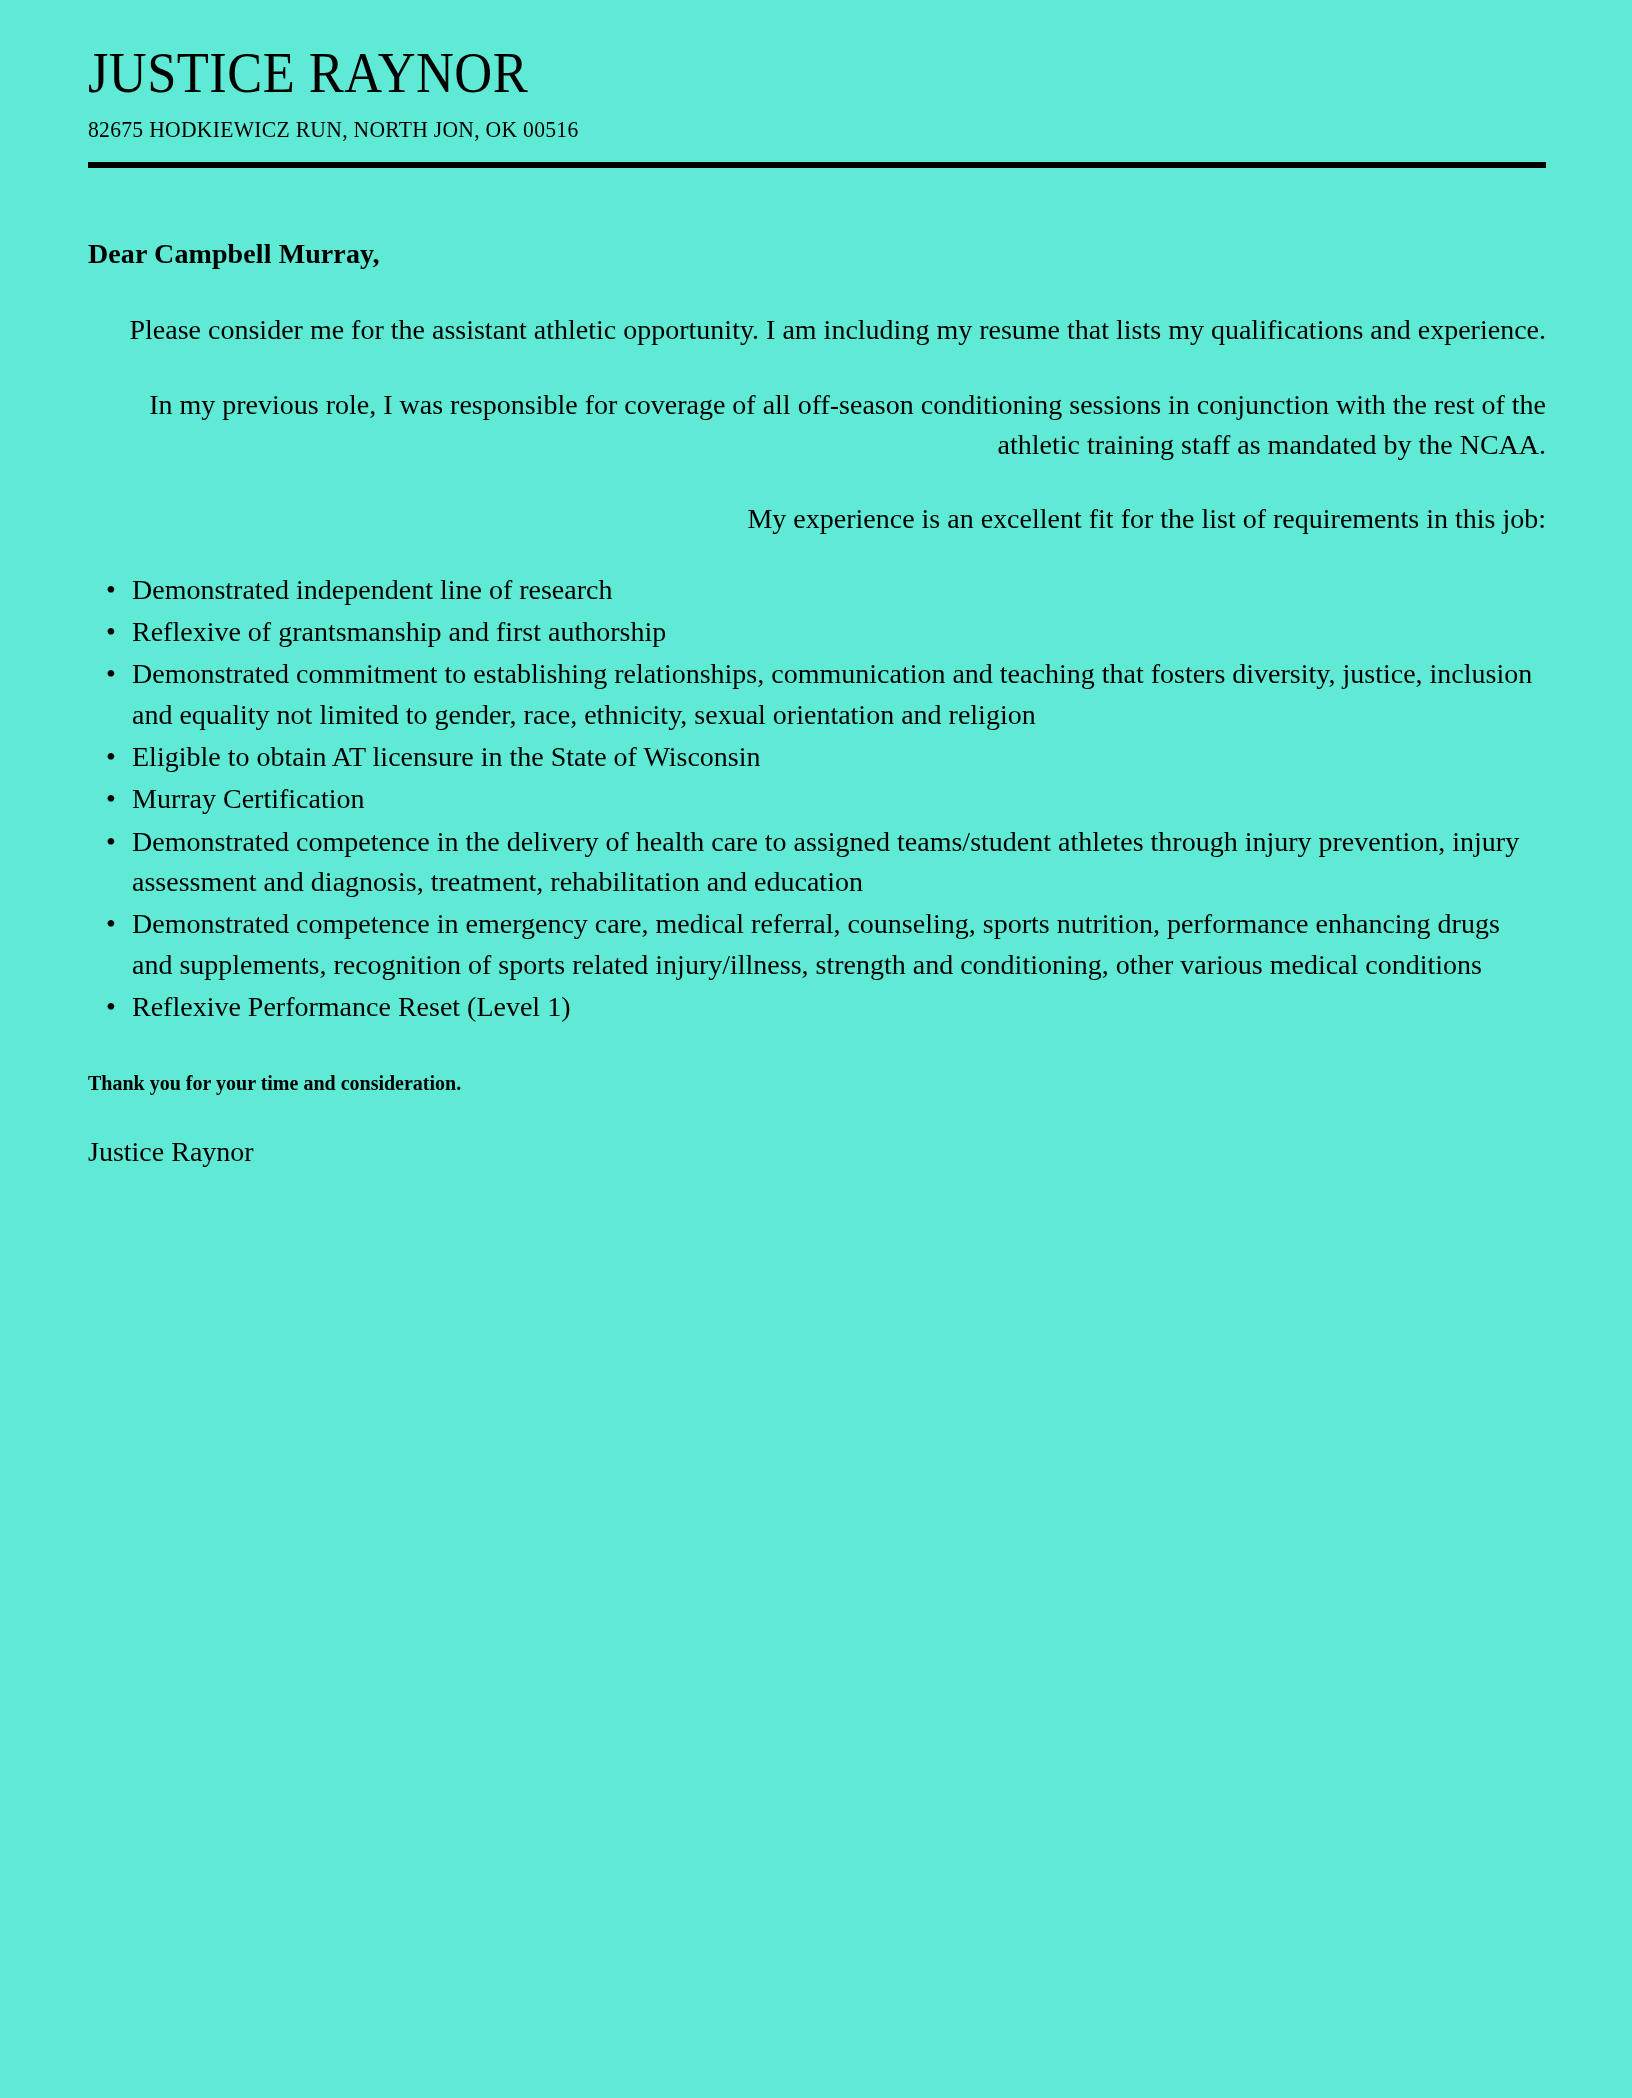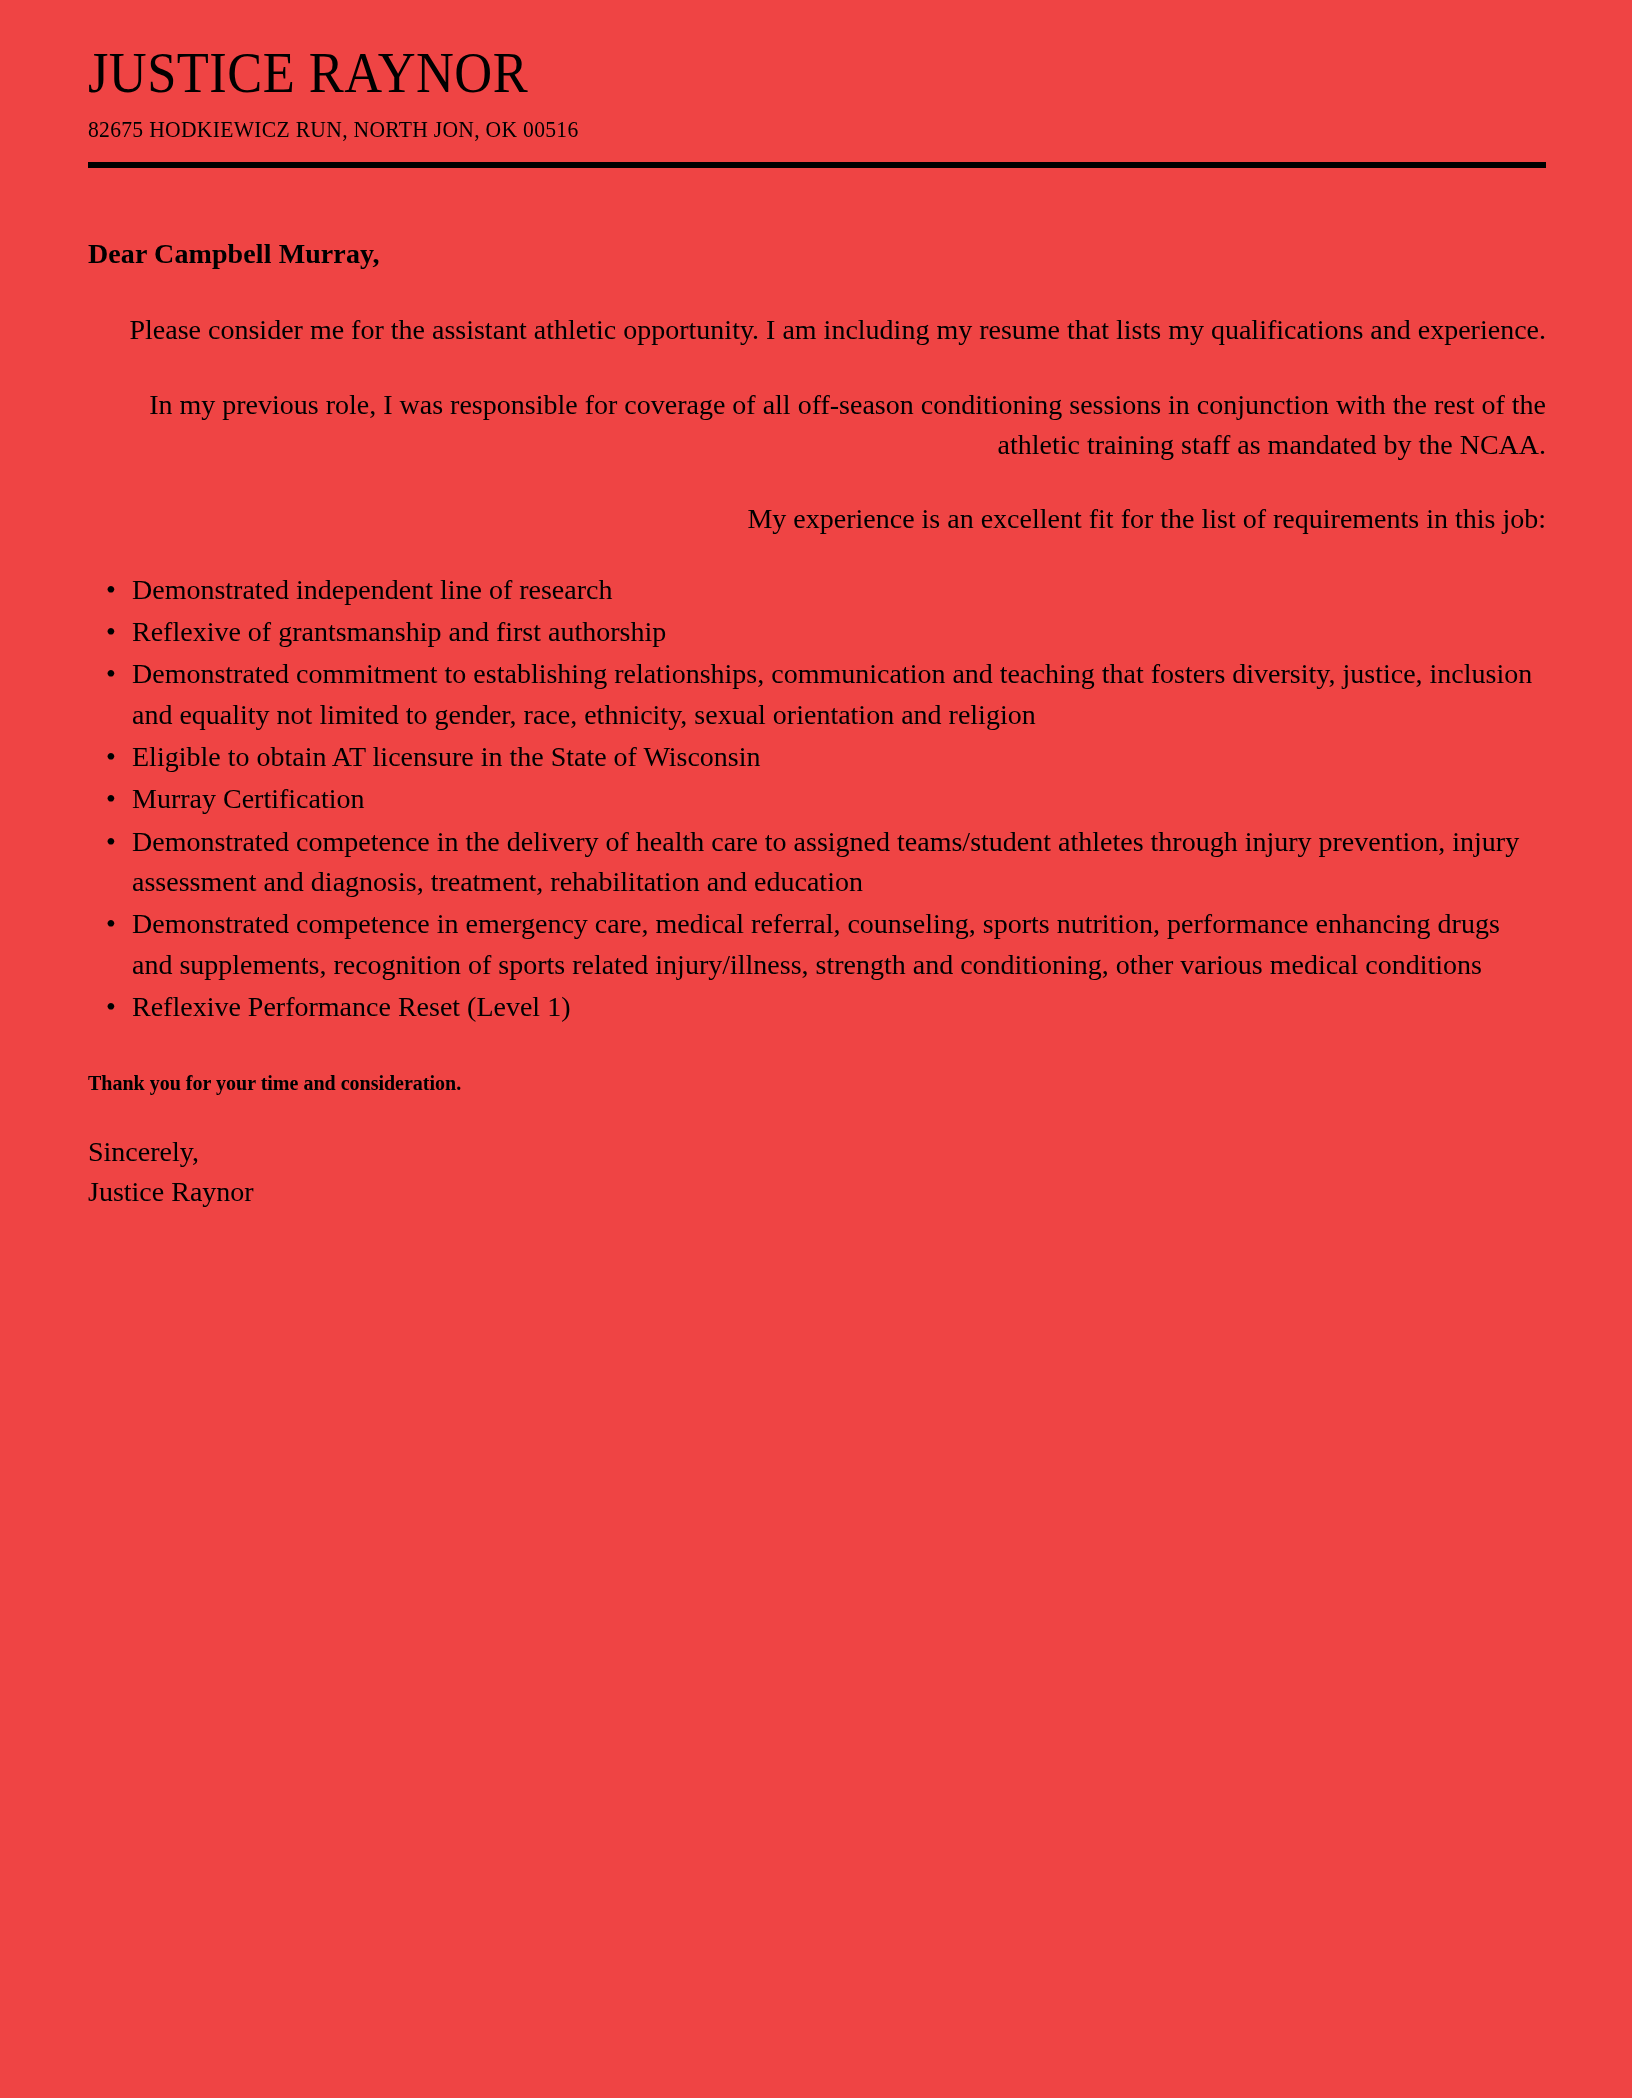--- a/index.html
+++ b/index.html
@@ -4,21 +4,21 @@
 <style>
   html, body {
     margin: 0;
     padding: 0;
     background: #ffffff;
   }
   .page {
     position: relative;
     width: 1632px;
     height: 2098px;
-    background: #ef4444;
+    background: #5eead4;
     margin: 0 auto;
     overflow: hidden;
     font-family: "Liberation Serif", "DejaVu Serif", serif;
     color: #000000;
     box-sizing: border-box;
   }
   .content {
     position: absolute;
     left: 88px;
     top: 0;
@@ -167,19 +167,18 @@
         </li>
         <li>
           <span class="dot">•</span>
           <span>Reflexive Performance Reset (Level 1)</span>
         </li>
       </ul>
 
       <p class="closing-bold">Thank you for your time and consideration.</p>
 
       <div class="sign-off">
-        <div>Sincerely,</div>
         <div>Justice Raynor</div>
       </div>
 
     </section>
   </div>
 </div>
 
 </body></html>

